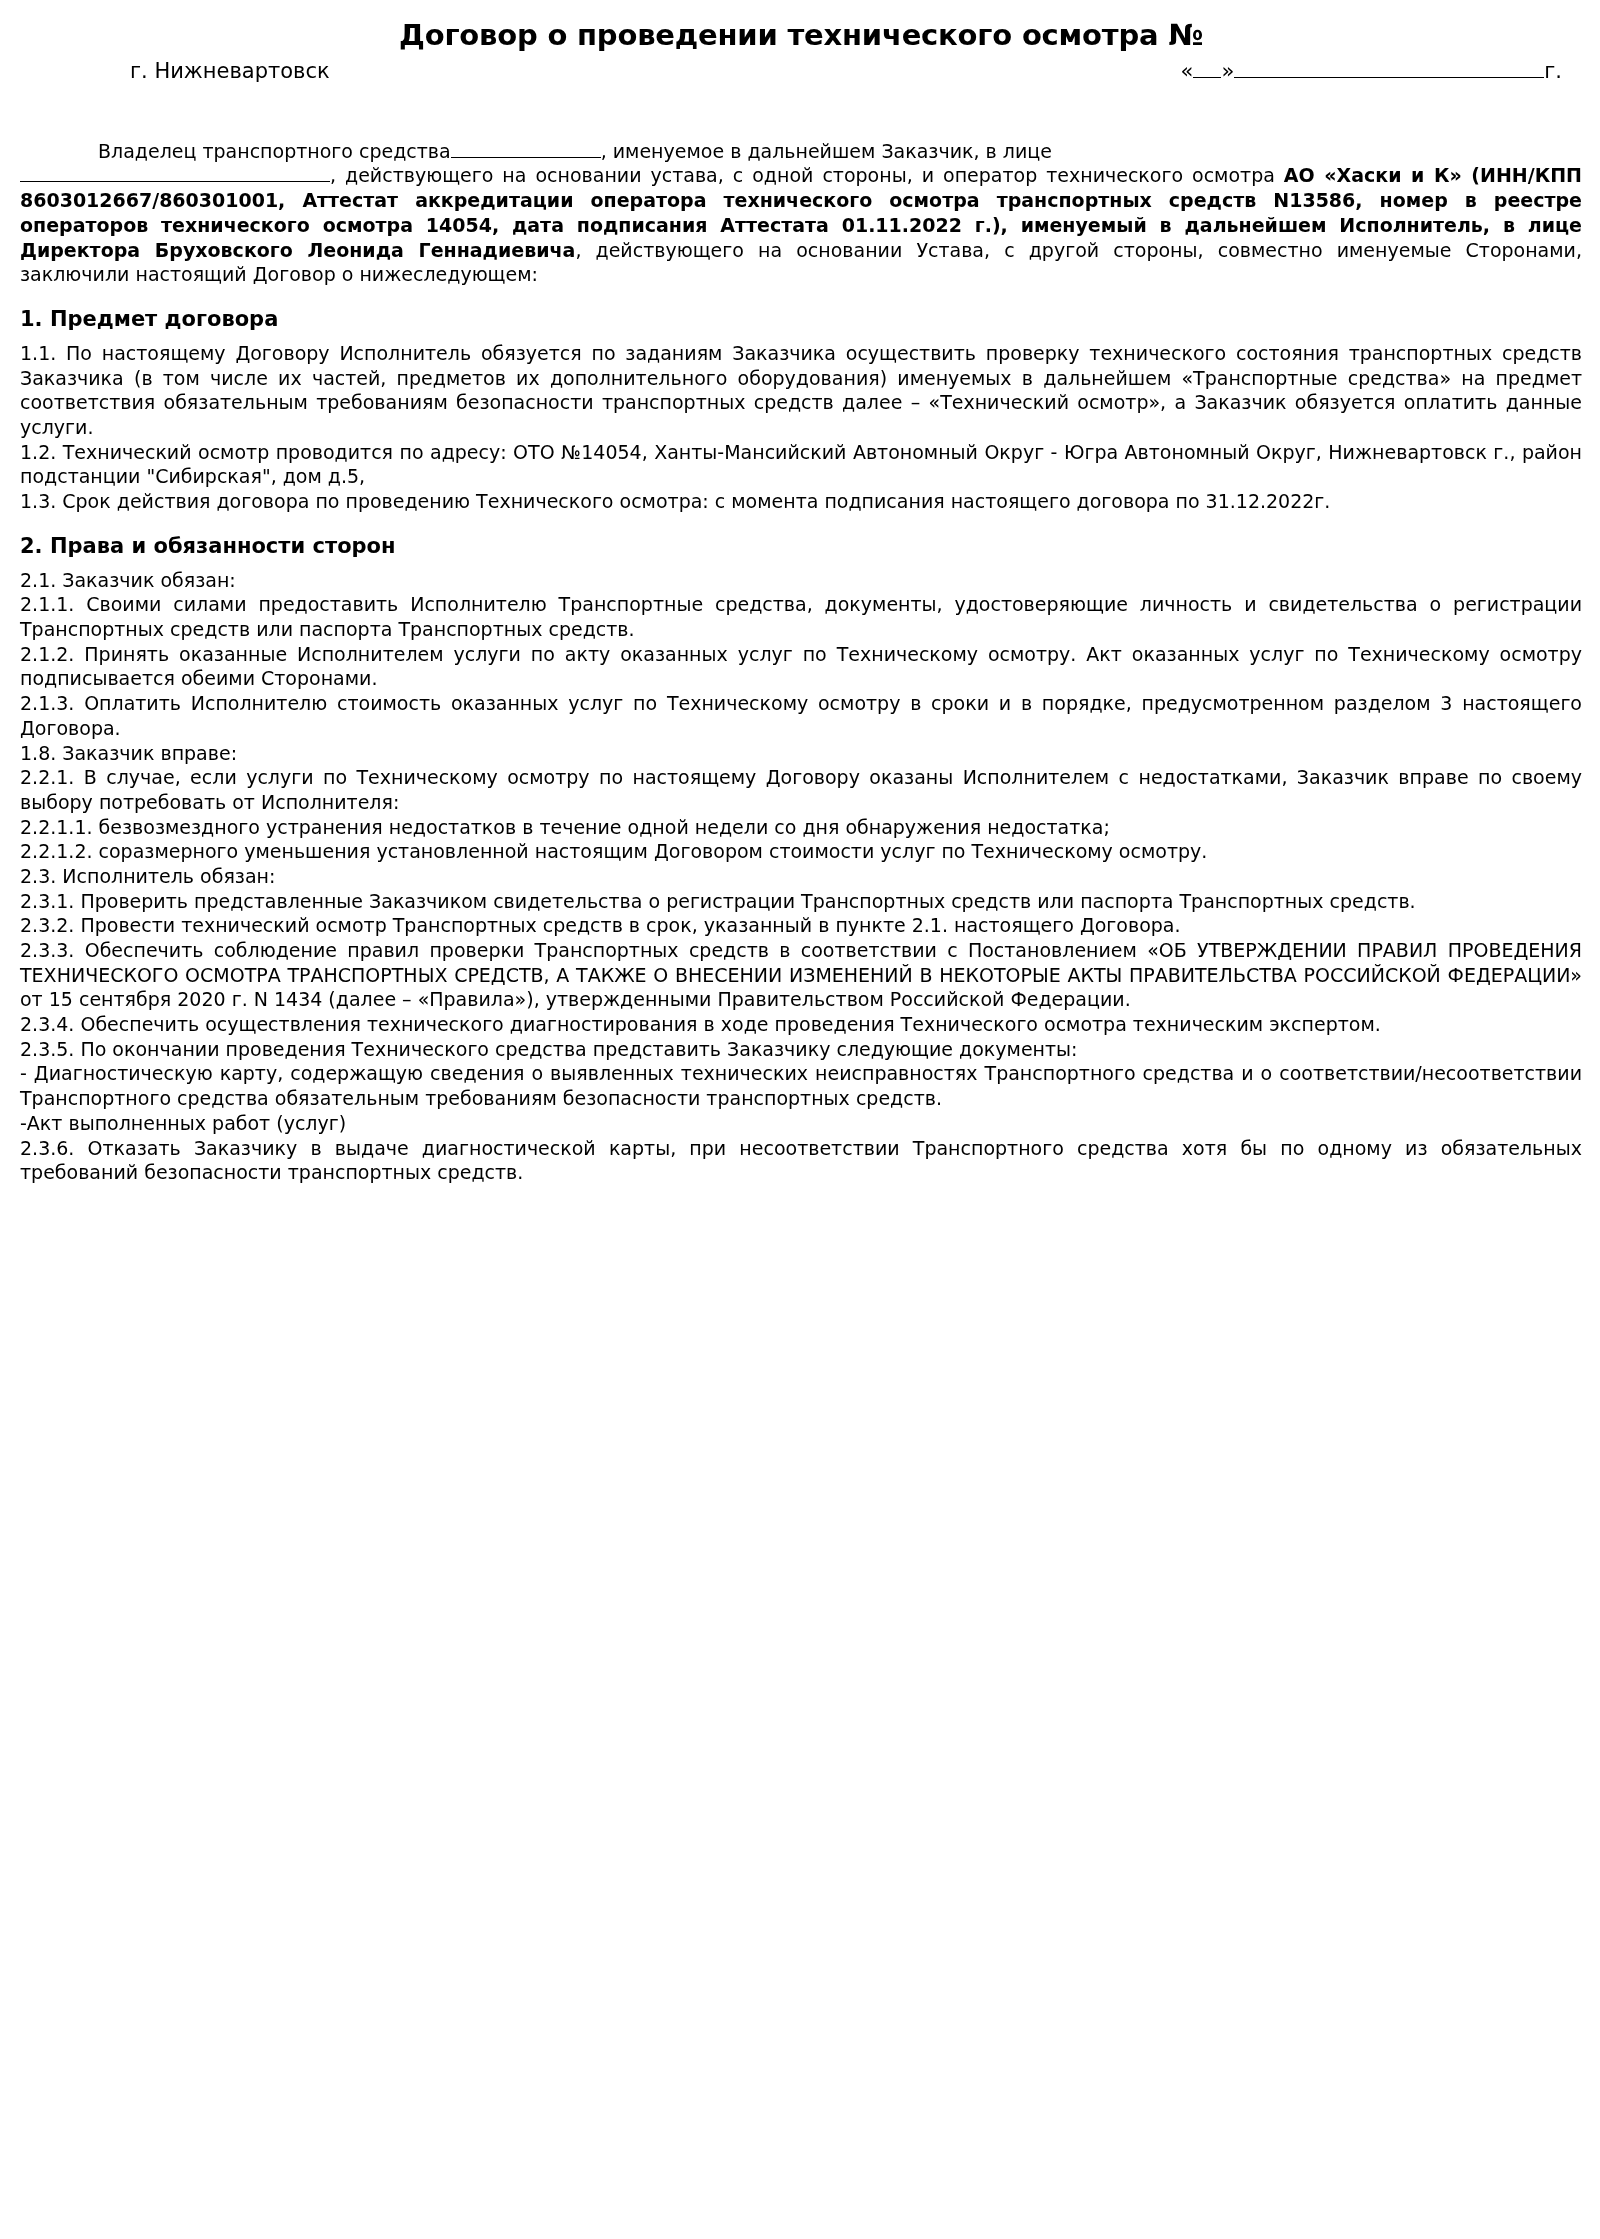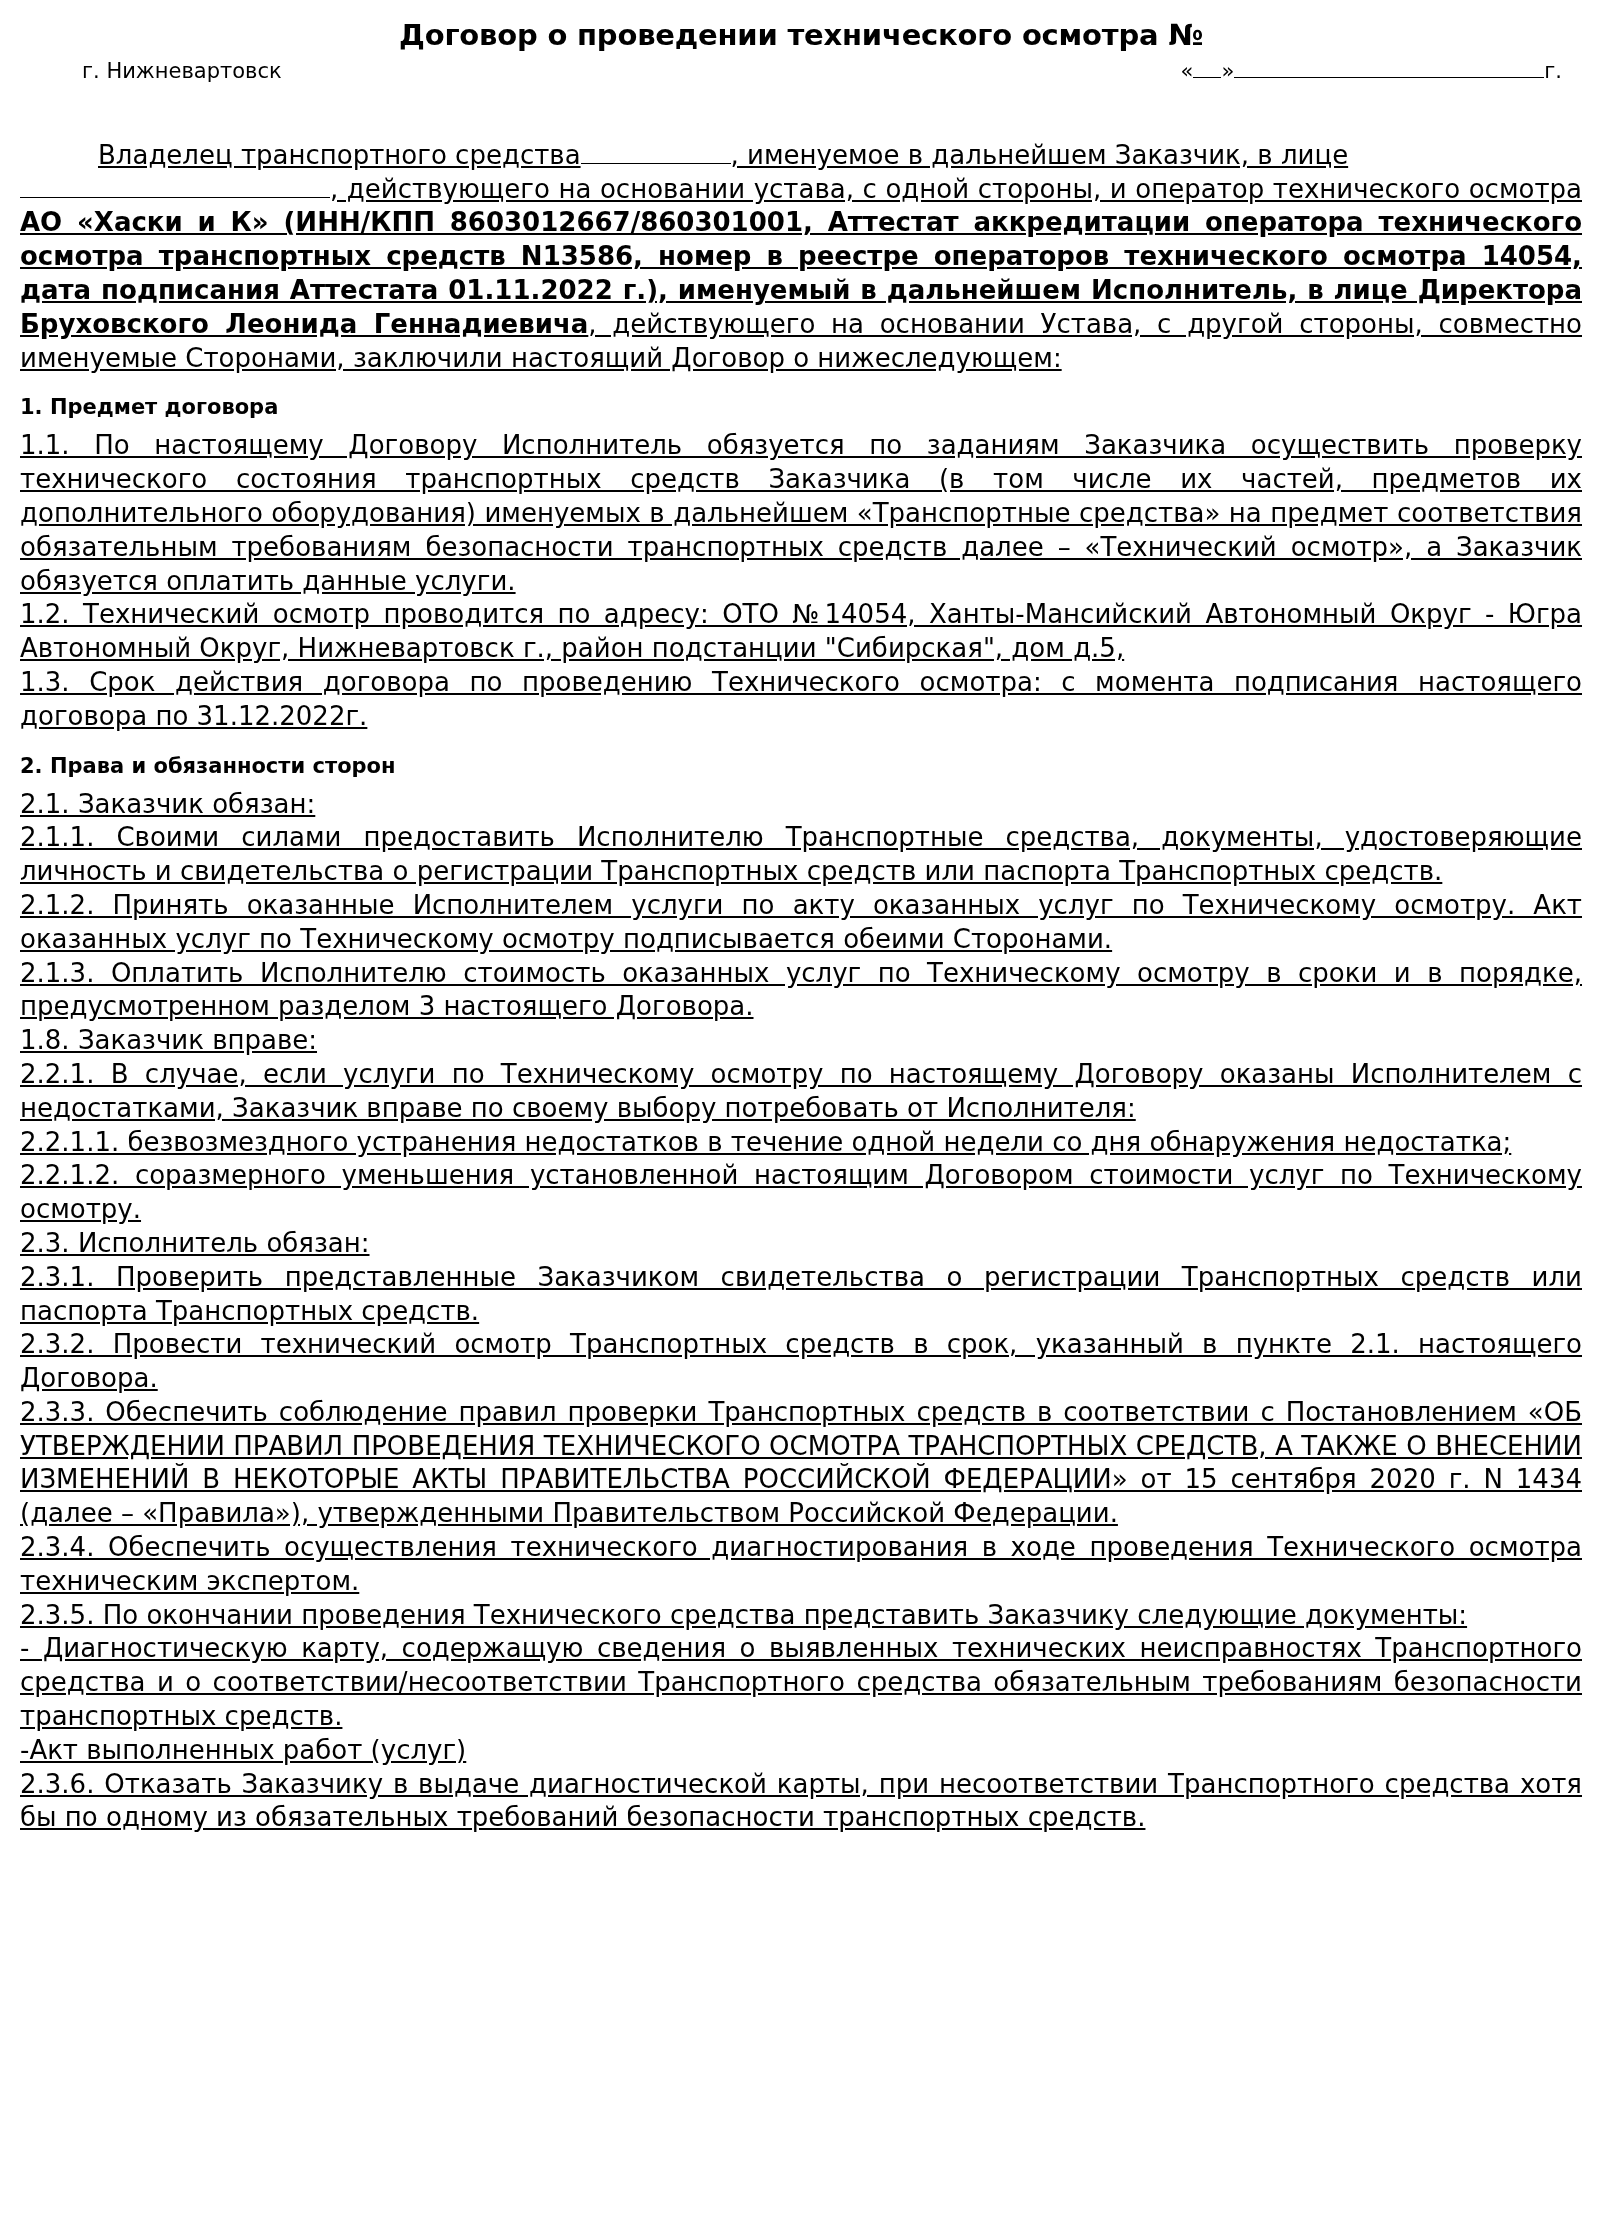--- a/index.html
+++ b/index.html
@@ -28,21 +28,21 @@
     letter-spacing: -0.2px;
   }
   .header-line {
     display: flex;
     justify-content: space-between;
     align-items: baseline;
     font-size: 21px;
     margin: 0 0 4px 0;
   }
   .header-city {
-    margin-left: 62px;
+    margin-left: 110px;
   }
   .header-date {
     margin-right: 20px;
     white-space: nowrap;
   }
   .blank-md {
     display: inline-block;
     border-bottom: 1px solid #000;
     width: 150px;
     vertical-align: baseline;
@@ -54,25 +54,24 @@
     vertical-align: baseline;
   }
   .blank-xl {
     display: inline-block;
     border-bottom: 1px solid #000;
     width: 310px;
     vertical-align: baseline;
   }
   .spacer-lg { height: 52px; }
   p.para {
-    font-size: 26px;
+    font-size: 19px;
     line-height: 1.30;
     margin: 0 0 0 0;
     text-align: justify;
-    text-decoration: underline;
   }
   p.para.indent {
     text-indent: 78px;
   }
   .section-heading {
     font-size: 21px;
     font-weight: bold;
     margin: 20px 0 10px 0;
   }
   .bold { font-weight: bold; }

